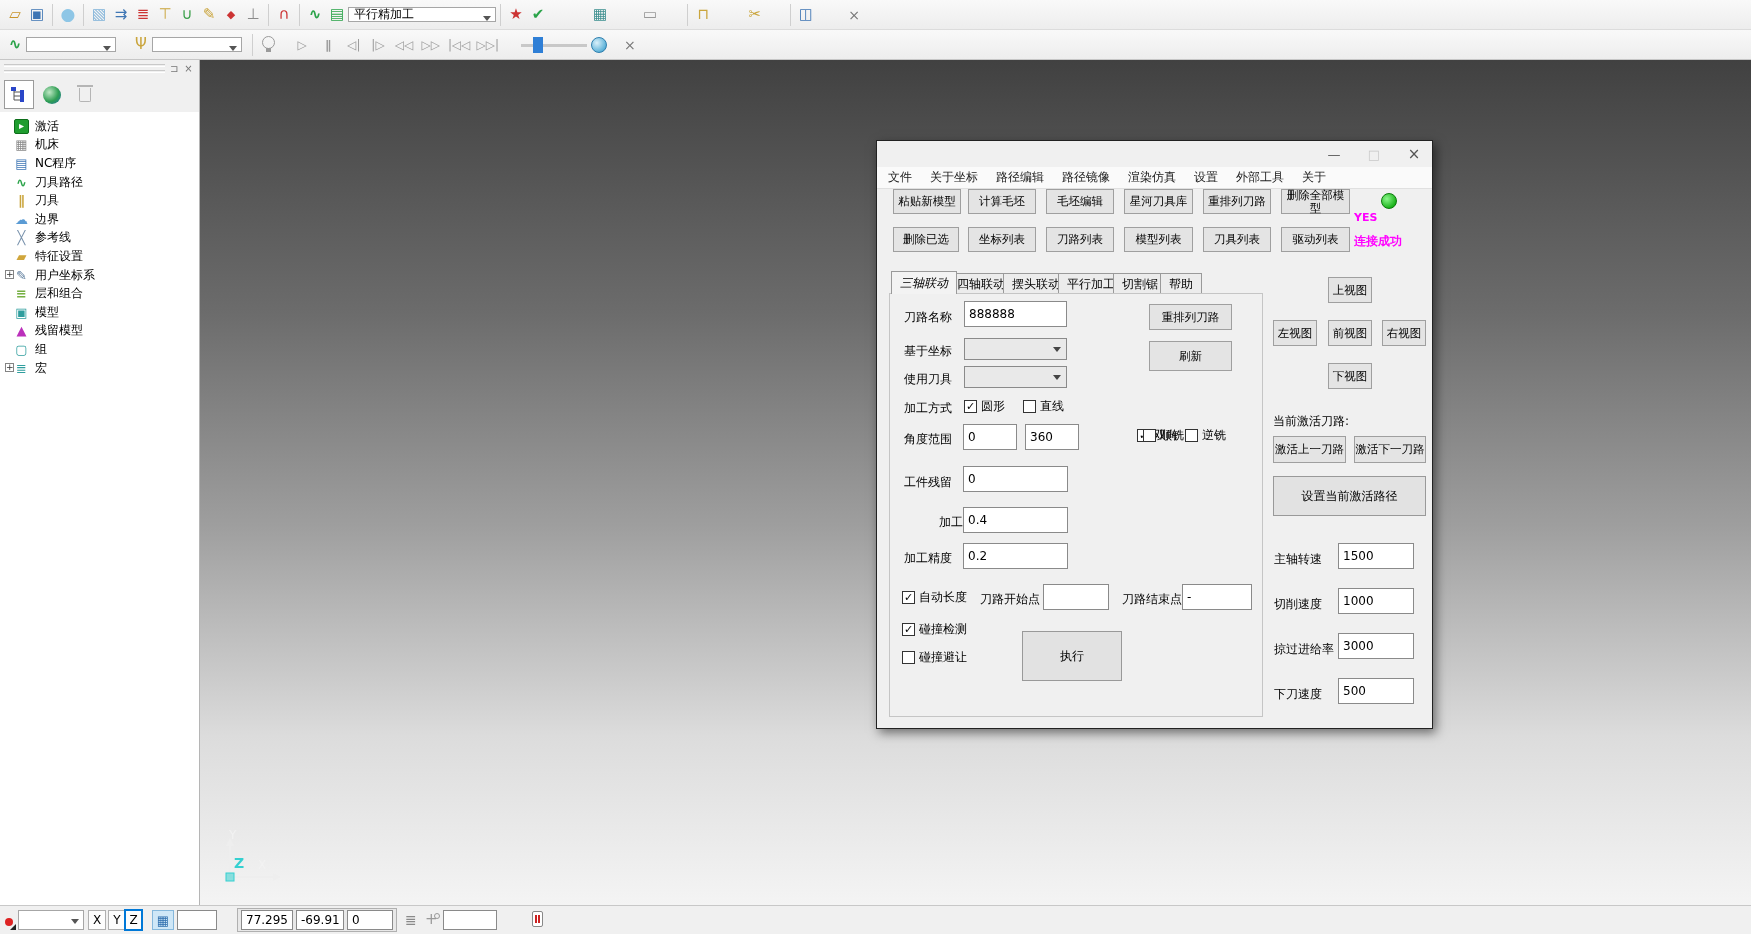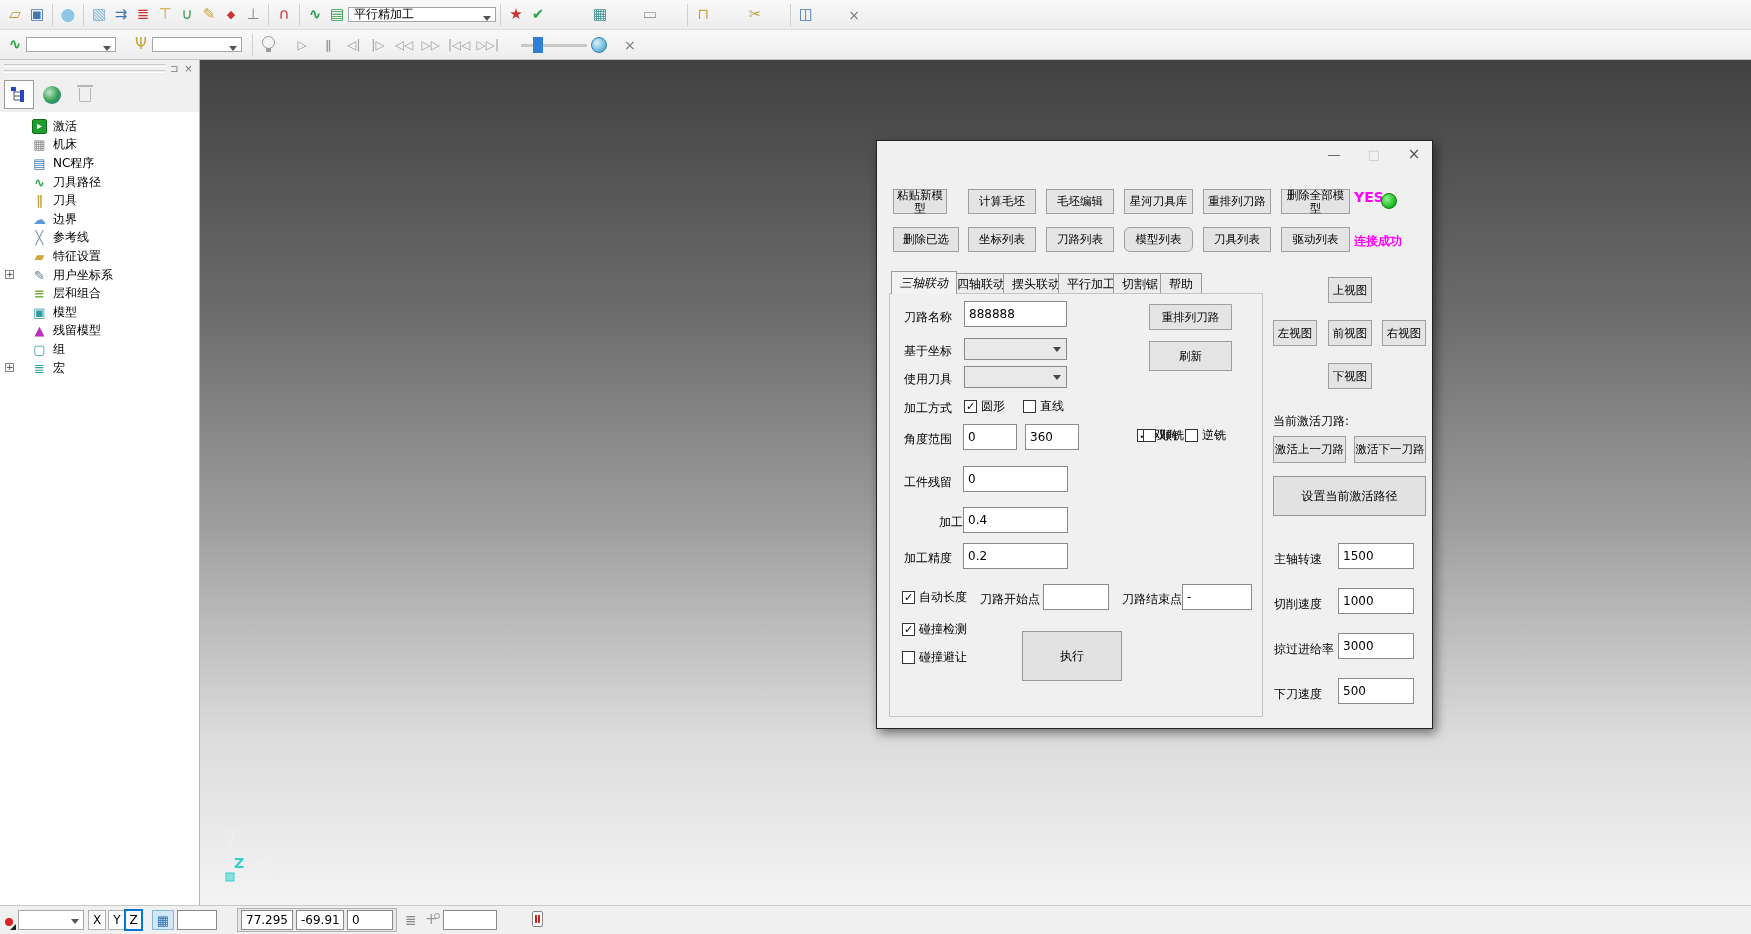--- a/index.html
+++ b/index.html
@@ -59,21 +59,21 @@
   .phbtn { position:absolute; top:2px; width:13px; height:13px; font-size:10px; color:#777;
            display:flex; align-items:center; justify-content:center; }
   .itabs { position:absolute; left:4px; top:20px; height:32px; display:flex; gap:3px; }
   .itab { width:30px; height:29px; display:flex; align-items:center; justify-content:center; }
   .itab.active { background:#fff; border:1px solid #9a9a9a; }
   .globeico { width:18px; height:18px; border-radius:50%;
               background:radial-gradient(circle at 35% 35%, #bfe8c5, #2f9e53 55%, #1d6fa8); }
   .trashico { width:12px; height:14px; border:1.5px solid #b5b5b5; border-top:none; border-radius:0 0 2px 2px; position:relative; }
   .trashico::before { content:""; position:absolute; left:-3px; top:-3px; width:16px; height:2px; background:#b5b5b5; }
   #tree { position:absolute; left:0; top:52px; right:0; bottom:0; background:#fff; padding-top:5px; }
-  .trow { height:18.6px; display:flex; align-items:center; position:relative; padding-left:32px; cursor:default; }
+  .trow { height:18.6px; display:flex; align-items:center; position:relative; padding-left:14px; cursor:default; }
   .trow .exp { position:absolute; left:5px; top:4.5px; width:9px; height:9px; border:1px solid #848484;
                background:#fff; font-size:9px; line-height:7px; text-align:center; color:#333; }
   .tico { width:15px; height:15px; margin-right:6px; display:flex; align-items:center; justify-content:center;
           font-size:13px; line-height:1; flex:none; }
   .t-act { background:#1f9d2f; border:1px solid #0d6e1a; border-radius:2px; color:#fff; font-size:10px; }
   .t-act::before{content:"▸";}
   .t-mach::before{content:"▦";color:#8a8a8a;} .t-nc::before{content:"▤";color:#3f76b4;}
   .t-tp::before{content:"∿";color:#2aa349;font-weight:bold;} .t-tool::before{content:"∥";color:#caa53d;font-weight:bold;}
   .t-bnd::before{content:"☁";color:#5a9bd4;} .t-ref::before{content:"╳";color:#7a93ad;}
   .t-feat::before{content:"▰";color:#d0a63c;} .t-wp::before{content:"✎";color:#5a7a9a;}
@@ -358,34 +358,44 @@
       <i></i>
       <i></i>
     </span>
 </div>
 
 <div id="dlg">
   <span class="wctl" style="left:437px;">—</span>
   <span class="wctl" style="left:477px;color:#c8c8c8;">□</span>
   <span class="wctl" style="left:517px;font-size:15px;">×</span>
 
-
-  <div class="abtn" style="left:16px;top:48px;width:54px;">粘贴新模型</div>
+  <div id="dlg-menu">
+    <span class="mitem">文件</span>
+    <span class="mitem">关于坐标</span>
+    <span class="mitem">路径编辑</span>
+    <span class="mitem">路径镜像</span>
+    <span class="mitem">渲染仿真</span>
+    <span class="mitem">设置</span>
+    <span class="mitem">外部工具</span>
+    <span class="mitem">关于</span>
+  </div>
+
+  <div class="abtn" style="left:16px;top:48px;width:68px;">粘贴新模型</div>
   <div class="abtn" style="left:91px;top:48px;width:68px;">计算毛坯</div>
   <div class="abtn" style="left:169px;top:48px;width:68px;">毛坯编辑</div>
   <div class="abtn" style="left:247px;top:48px;width:69px;">星河刀具库</div>
   <div class="abtn" style="left:326px;top:48px;width:68px;">重排列刀路</div>
   <div class="abtn" style="left:404px;top:48px;width:69px;">删除全部模型</div>
-  <span class="magenta" style="position:absolute;left:477px;top:48px;font-size:14px;">YES</span>
+  <span class="magenta" style="position:absolute;left:477px;top:70px;font-size:11px;">YES</span>
   <span class="ledgreen" style="left:504px;top:52px;"></span>
 
   <div class="abtn" style="left:16px;top:86px;width:66px;">删除已选</div>
   <div class="abtn" style="left:91px;top:86px;width:68px;">坐标列表</div>
   <div class="abtn" style="left:169px;top:86px;width:68px;">刀路列表</div>
-  <div class="abtn" style="left:247px;top:86px;width:69px;border-radius:6px;">模型列表</div>
+  <div class="abtn" style="left:247px;top:86px;width:69px;">模型列表</div>
   <div class="abtn" style="left:326px;top:86px;width:68px;">刀具列表</div>
   <div class="abtn" style="left:404px;top:86px;width:69px;">驱动列表</div>
   <span class="magenta" style="position:absolute;left:477px;top:92px;">连接成功</span>
 
   <div class="dtab active" style="left:14px;">三轴联动</div>
   <div class="dtab" style="left:71px;">四轴联动</div>
   <div class="dtab" style="left:126px;">摆头联动</div>
   <div class="dtab" style="left:181px;">平行加工</div>
   <div class="dtab" style="left:236px;">切割锯</div>
   <div class="dtab" style="left:283px;">帮助</div>

